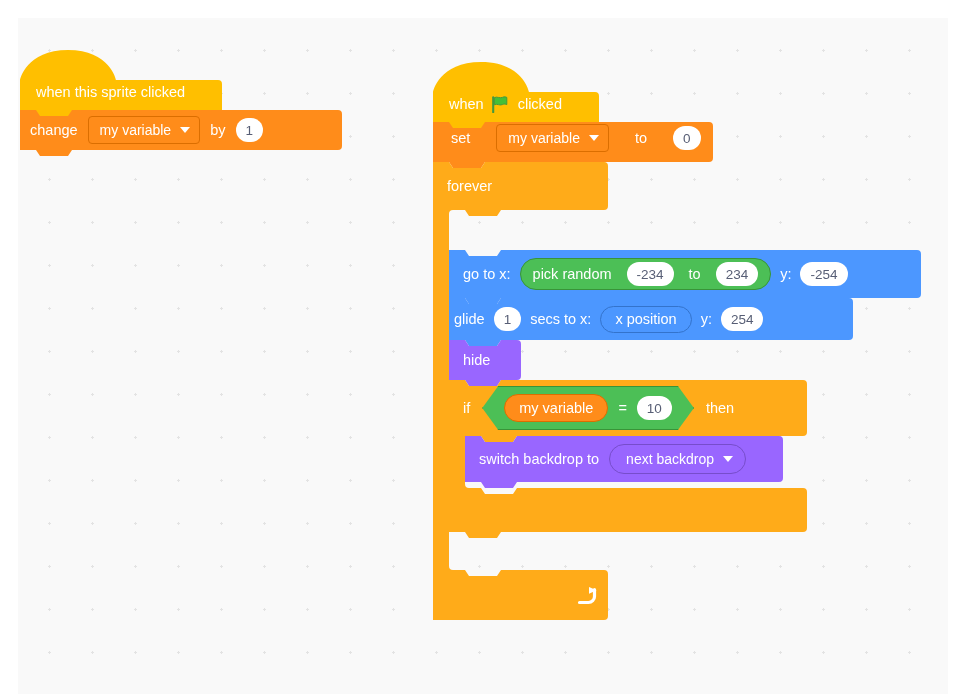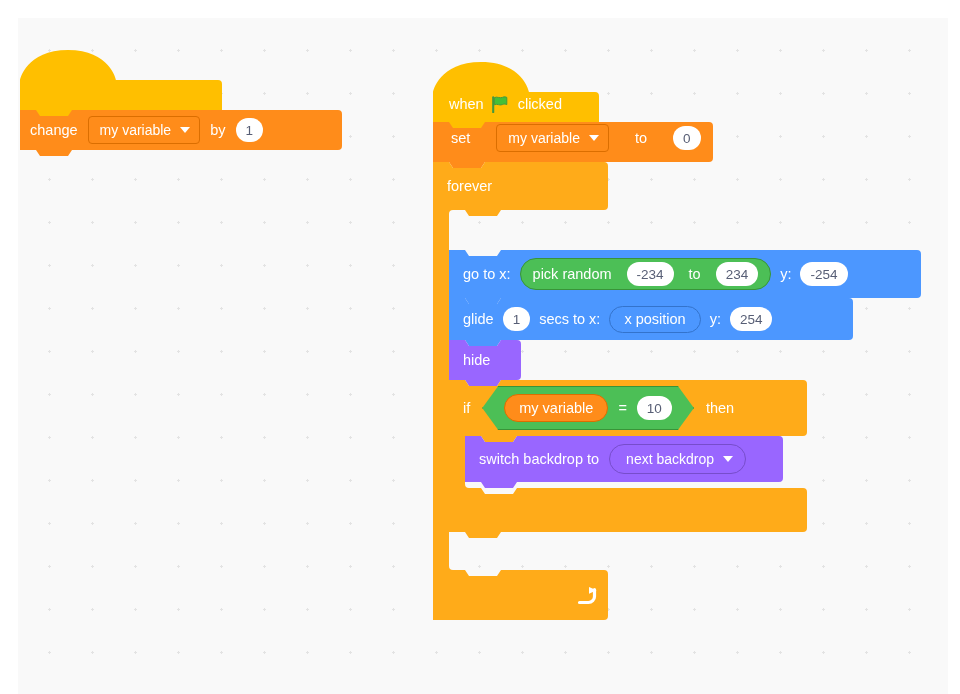--- a/index.html
+++ b/index.html
@@ -185,20 +185,23 @@
 <body>
 
 <div id="workspace">
 
   <div class="script" style="left:2px; top:30px;">
 
     <div class="hat" style="width:202px; height:72px;">
       <svg class="hat-dome" width="202" height="72" viewBox="0 0 202 72">
         <path d="M0,32 C0,32 6,2 48,2 C90,2 96,32 96,32 L96,32 L198,32 A4,4 0 0 1 202,36 L202,64 L52,64 L48,70 L20,70 L16,64 L0,64 Z" fill="#ffbf00"></path>
       </svg>
+      <div class="hat-text" style="bottom:8px;">
+        <span class="lbl">when this sprite clicked</span>
+      </div>
     </div>
 
     <div class="stack" style="position:absolute; left:0px; top:62px; width:322px; height:48px;">
       <svg class="body" width="322" height="48" viewBox="0 0 322 48">
         <path d="M0,0 L16,0 L20,6 L48,6 L52,0 L318,0 A4,4 0 0 1 322,4 L322,36 A4,4 0 0 1 318,40 L52,40 L48,46 L20,46 L16,40 L0,40 Z" fill="#ff8c1a"></path>
       </svg>
       <div class="content" style="padding-left:10px; gap:10px; height:40px;">
         <span class="lbl">change</span>
         <span class="dropdown" style="background:#ff8c1a; border:1px solid #db6e00;">
           <span class="lbl">my variable</span>
@@ -282,21 +285,21 @@
 
         <span class="lbl">y:</span>
         <span class="oval-num">-254</span>
       </div>
     </div>
 
     <div class="stack" style="position:absolute; left:16px; top:238px; width:404px; height:50px;">
       <svg class="body" width="404" height="50" viewBox="0 0 404 50">
         <path d="M0,0 L16,0 L20,6 L48,6 L52,0 L400,0 A4,4 0 0 1 404,4 L404,38 A4,4 0 0 1 400,42 L52,42 L48,48 L20,48 L16,42 L0,42 Z" fill="#4c97ff"></path>
       </svg>
-      <div class="content" style="padding-left:14px; gap:9px; height:42px;">
+      <div class="content" style="padding-left:5px; gap:9px; height:42px;">
         <span class="lbl">glide</span>
         <span class="oval-num">1</span>
         <span class="lbl">secs to x:</span>
         <span class="reporter-outline">
           <span class="lbl">x position</span>
         </span>
         <span class="lbl">y:</span>
         <span class="oval-num">254</span>
       </div>
     </div>

